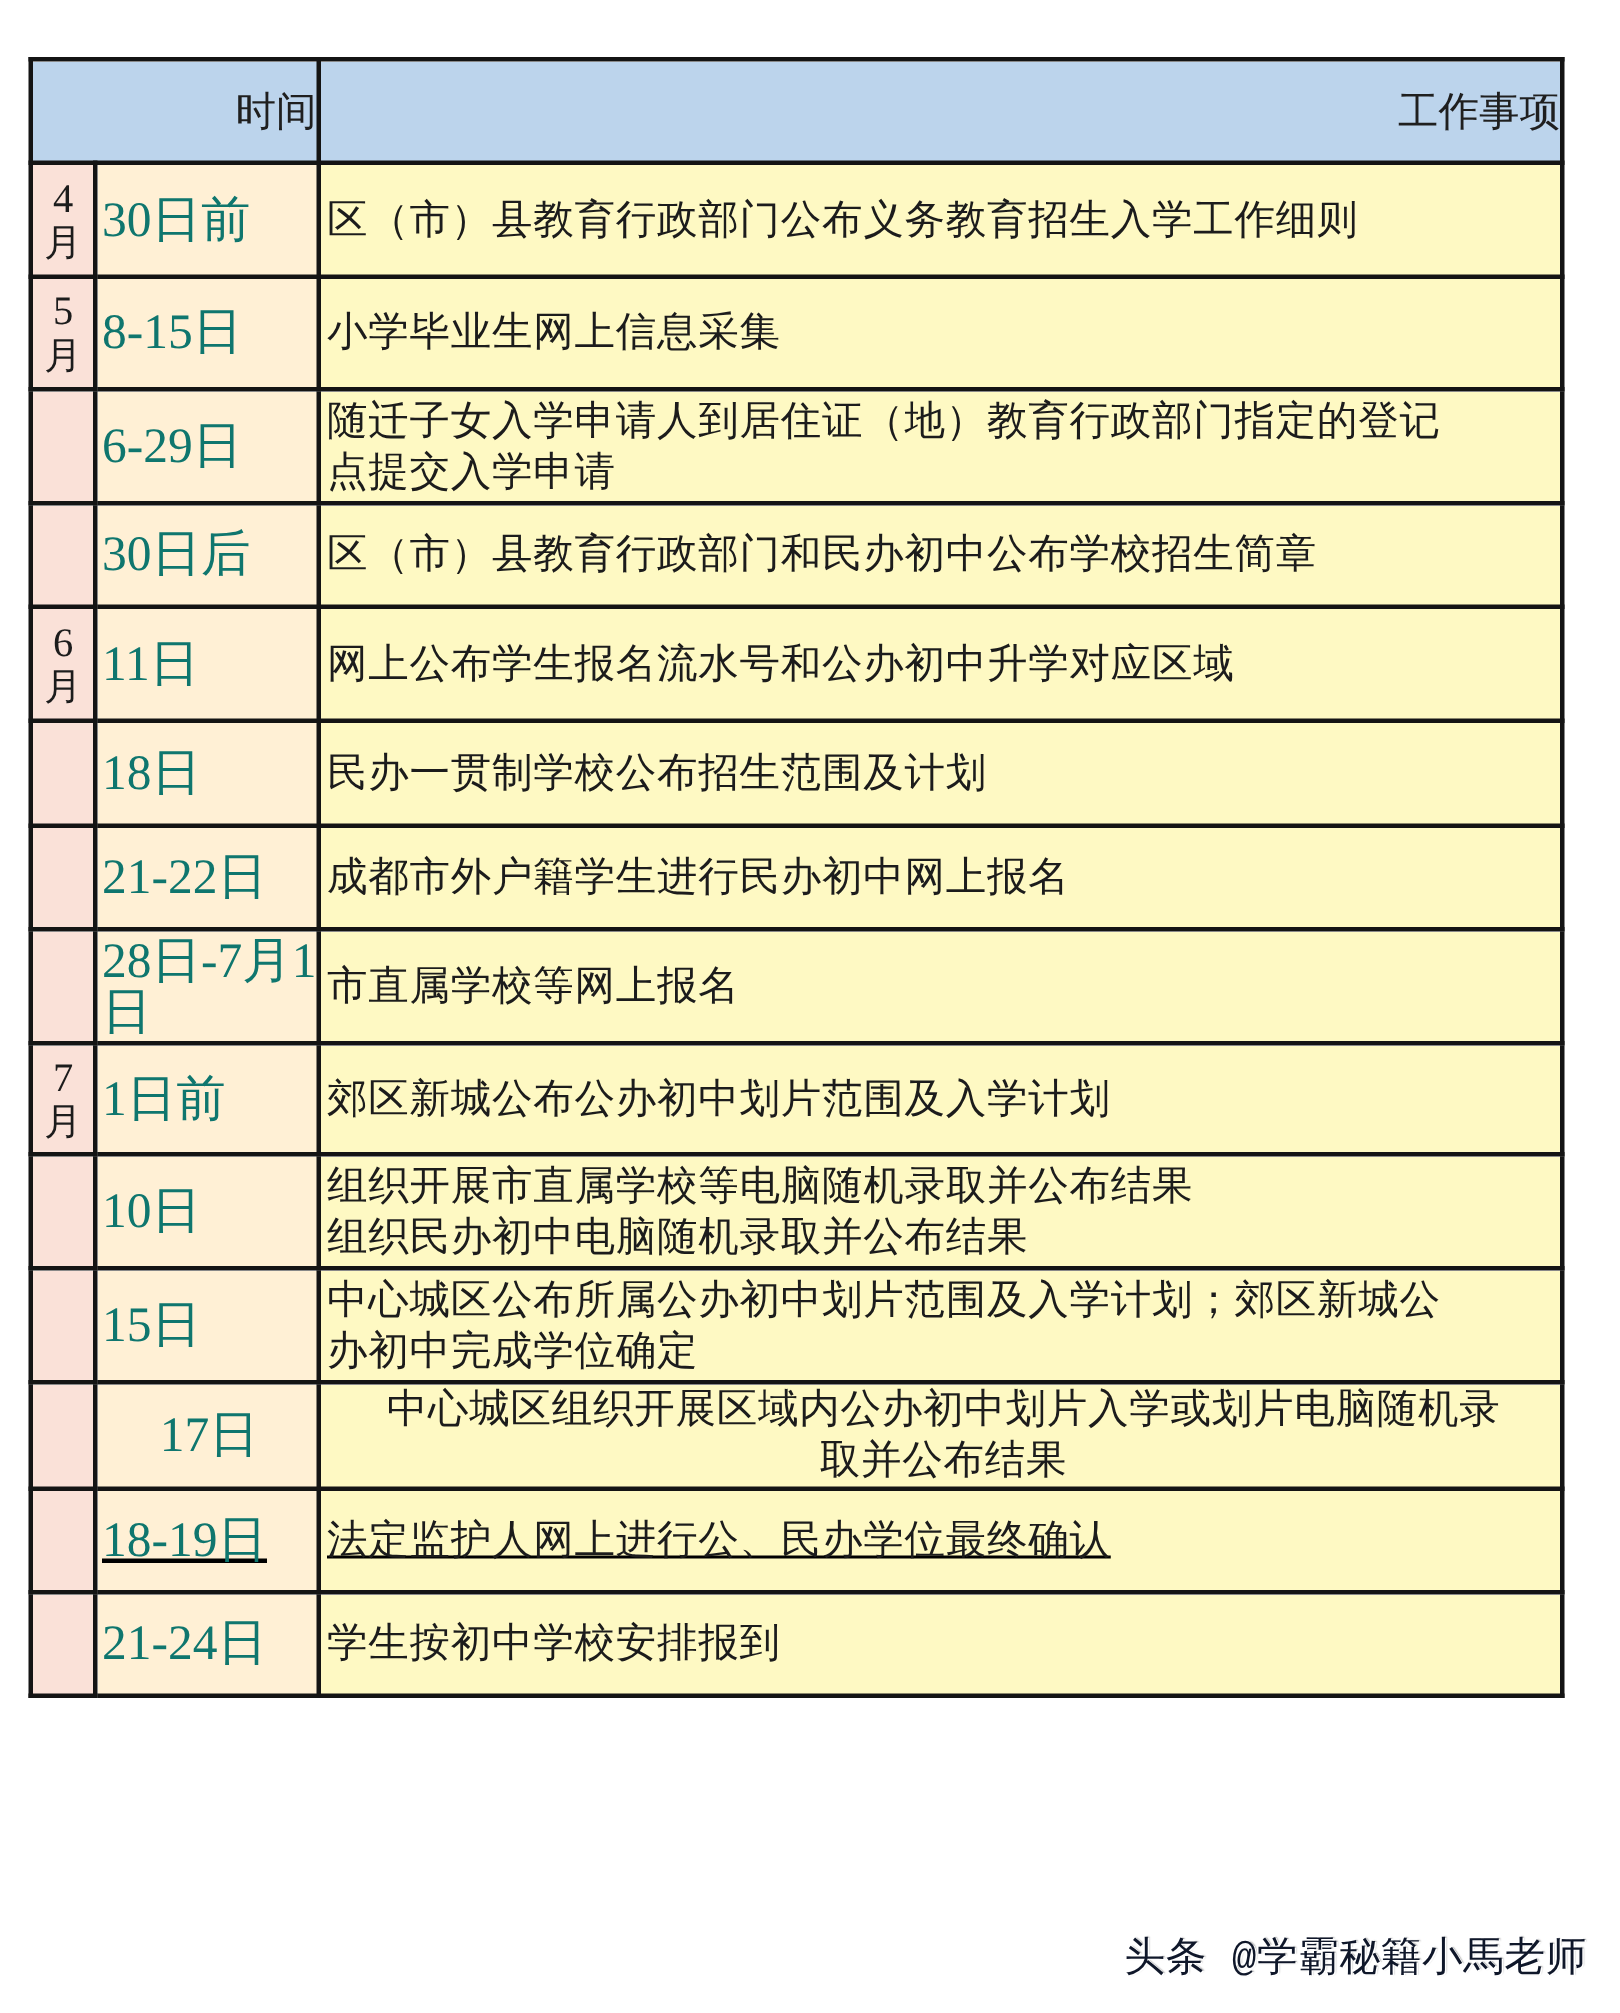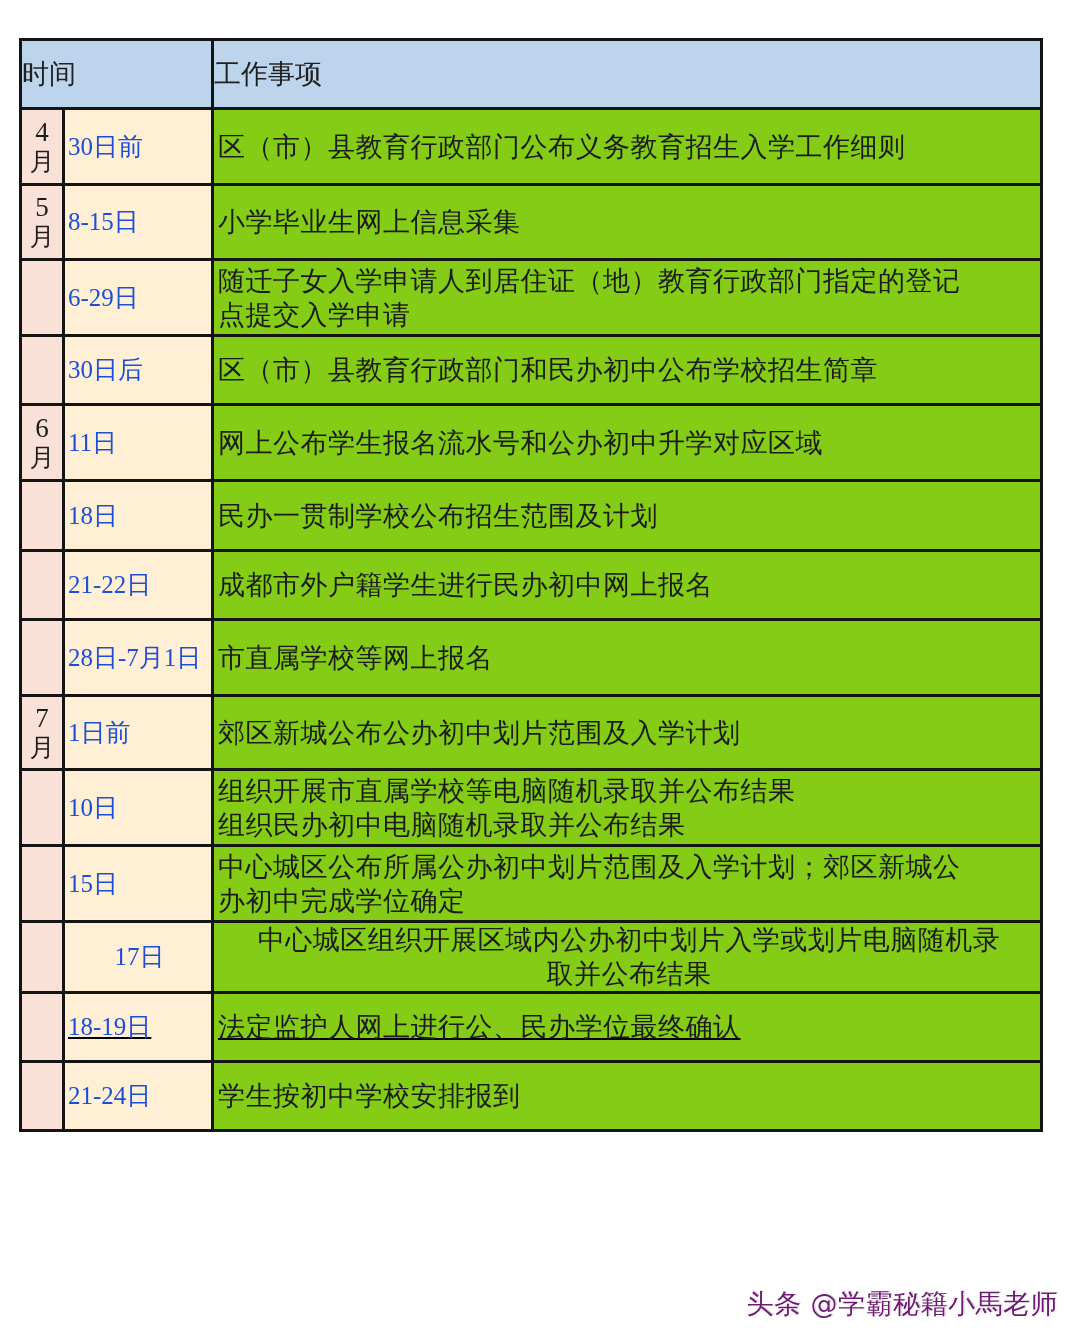--- a/index.html
+++ b/index.html
@@ -24,60 +24,61 @@
     padding: 0;
     vertical-align: middle;
     overflow: hidden;
   }
   .schedule th {
     background: #bcd4ec;
     color: #1f1f1f;
     font-weight: normal;
     font-size: 27px;
     height: 66px;
-    text-align: left;
+    text-align: right;
   }
   .col-month { width: 43px; }
   .col-date { width: 149px; }
   .month-cell {
     background: #fae1d8;
     text-align: center;
     font-family: "Liberation Serif", "DejaVu Serif", serif;
     font-size: 27px;
     line-height: 30px;
     color: #1c1c1c;
   }
   .month-cell .m-num { display: block; }
   .month-cell .m-char { display: block; font-family: "DejaVu Sans", sans-serif; font-size: 25px; }
   .date-cell {
     background: #fff0d5;
     font-family: "Liberation Serif", "DejaVu Serif", serif;
-    font-size: 25px;
+    font-size: 33px;
     line-height: 34px;
-    color: #1d4ed8;
+    color: #0f766e;
     padding-left: 3px !important;
     word-break: break-all;
   }
   .task-cell {
-    background: #84cc16;
+    background: #fef9c3;
     font-size: 27px;
     line-height: 34px;
     color: #1c1c1c;
     padding-left: 4px !important;
     letter-spacing: 0.5px;
   }
   .task-cell .line { display: block; white-space: nowrap; }
   .watermark {
     position: absolute;
     right: 22px;
     top: 1286px;
     font-size: 27px;
-    color: #701a75;
+    color: #0f172a;
     text-shadow: 1px 1px 0 #ffffff, -1px -1px 0 #ffffff, 1px 0 1px #999;
     letter-spacing: 0.5px;
+    font-family: Liberation Mono, monospace;
   }
 </style>
 </head>
 <body>
 
 <table class="schedule">
   <colgroup>
     <col class="col-month">
     <col class="col-date">
     <col>

